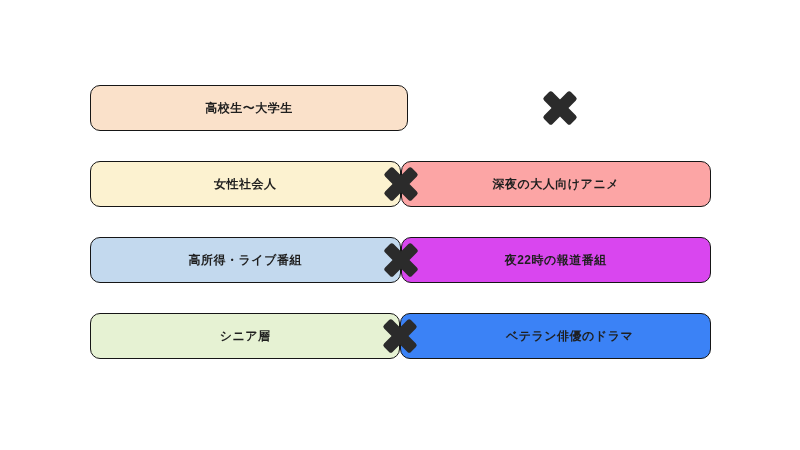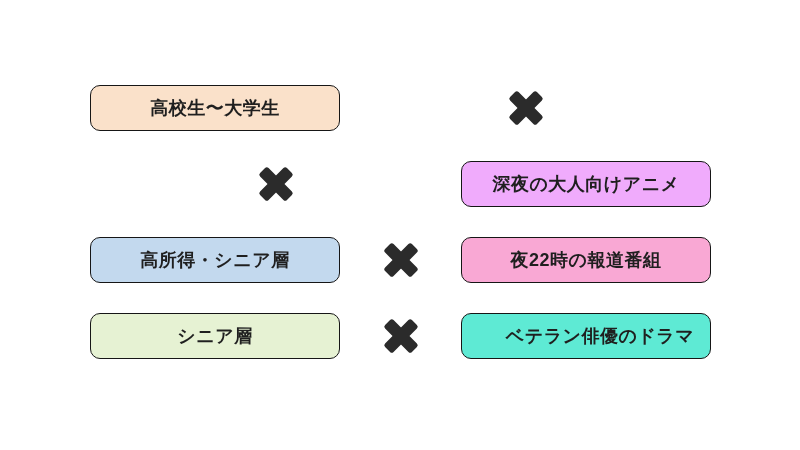--- a/index.html
+++ b/index.html
@@ -21,29 +21,29 @@
     display:flex;
     flex-direction:column;
     gap:30px;
   }
   .row{
     display:flex;
     align-items:center;
     height:46px;
   }
   .box{
-    width:250px;
+    width:318px;
     height:46px;
     box-sizing:border-box;
     border:1.5px solid #161616;
     border-radius:10px;
     display:flex;
     align-items:center;
     justify-content:center;
-    font-size:18px;
+    font-size:12px;
     font-weight:bold;
     color:#1f1f1f;
     letter-spacing:0.5px;
     white-space:nowrap;
   }
   .cross{
     flex:1;
     position:relative;
     height:46px;
     display:flex;
@@ -68,39 +68,40 @@
 
     <div class="row">
       <div class="box" style="background-color: rgb(250, 225, 202);">高校生〜大学生</div>
       <div class="cross">
         <span class="bar bar-a"></span>
         <span class="bar bar-b"></span>
       </div>
     </div>
 
     <div class="row">
+      <div class="box" style="background-color: rgb(252, 242, 208);">女性社会人</div>
       <div class="cross">
         <span class="bar bar-a"></span>
         <span class="bar bar-b"></span>
       </div>
-      <div class="box" style="background-color: #f0abfc; font-family: Liberation Serif, serif;">深夜の大人向けアニメ</div>
+      <div class="box" style="background-color: #fca5a5; font-family: Liberation Serif, serif;">深夜の大人向けアニメ</div>
     </div>
 
     <div class="row">
-      <div class="box" style="background-color: rgb(195, 217, 238);">高所得・シニア層</div>
+      <div class="box" style="background-color: rgb(195, 217, 238);">高所得・ライブ番組</div>
       <div class="cross">
         <span class="bar bar-a"></span>
         <span class="bar bar-b"></span>
       </div>
-      <div class="box" style="background-color: #f9a8d4;">夜22時の報道番組</div>
+      <div class="box" style="background-color: #d946ef;">夜22時の報道番組</div>
     </div>
 
     <div class="row">
       <div class="box" style="background-color: rgb(230, 242, 211); text-align: right;">シニア層</div>
       <div class="cross">
         <span class="bar bar-a"></span>
         <span class="bar bar-b"></span>
       </div>
-      <div class="box" style="background-color: #5eead4; padding-left: 28px;">ベテラン俳優のドラマ</div>
+      <div class="box" style="background-color: #3b82f6; padding-left: 28px;">ベテラン俳優のドラマ</div>
     </div>
 
   </div>
 </div>
 
 </body></html>

